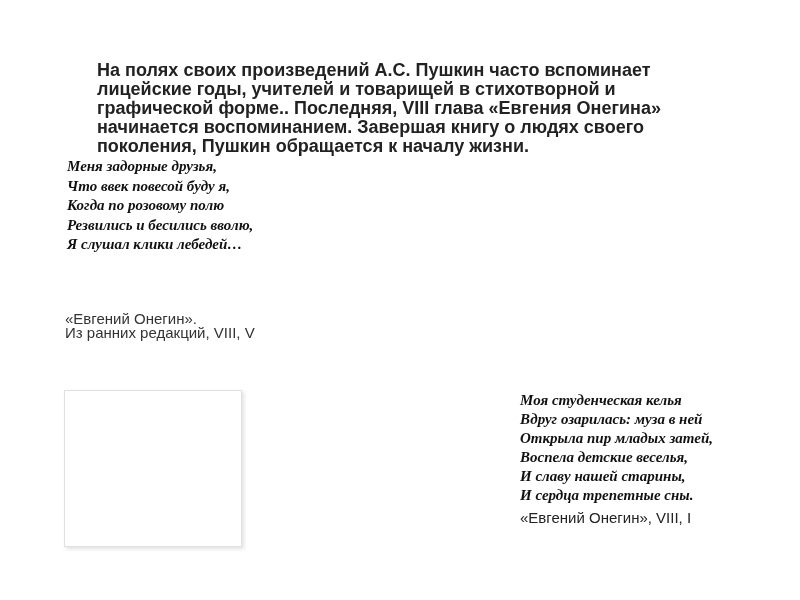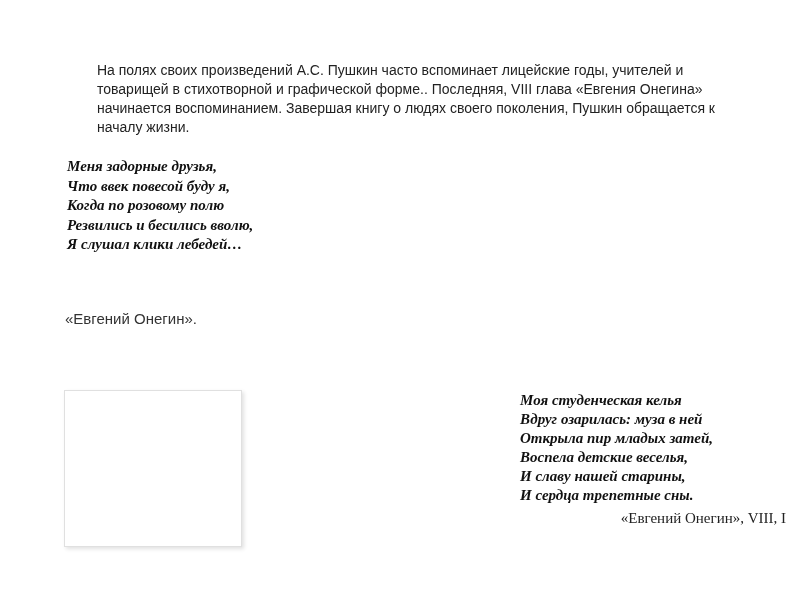--- a/index.html
+++ b/index.html
@@ -14,23 +14,24 @@
     background: #ffffff;
     overflow: hidden;
     font-family: "Liberation Sans", sans-serif;
     color: #1a1a1a;
   }
   .intro {
     position: absolute;
     left: 97px;
     top: 61px;
     width: 625px;
-    font-size: 14px;
+    font-size: 18px;
     line-height: 19px;
     color: #222222;
+    font-weight: bold;
   }
   .poem {
     position: absolute;
     font-family: "Liberation Serif", serif;
     font-style: italic;
     font-weight: bold;
     font-size: 15px;
     line-height: 19.5px;
     color: #111111;
     white-space: nowrap;
@@ -55,23 +56,21 @@
     color: #333333;
   }
   .caption-left {
     left: 65px;
     top: 312px;
   }
   .caption-right {
     left: 520px;
     top: 511px;
     width: 266px;
-    text-align: right;
     color: #222222;
-    font-family: Liberation Serif, serif;
   }
   .image-placeholder {
     position: absolute;
     left: 64px;
     top: 390px;
     width: 176px;
     height: 155px;
     background: #ffffff;
     border: 1px solid #e0e0e0;
     box-shadow: 2px 2px 4px rgba(0,0,0,0.12);
@@ -88,20 +87,21 @@
   <div class="poem poem-left">
     <div>Меня задорные друзья,</div>
     <div>Что ввек повесой буду я,</div>
     <div>Когда по розовому полю</div>
     <div>Резвились и бесились вволю,</div>
     <div>Я слушал клики лебедей…</div>
   </div>
 
   <div class="caption caption-left">
     <div>«Евгений Онегин».</div>
+    <div>Из ранних редакций, VIII, V</div>
   </div>
 
   <div class="image-placeholder"></div>
 
   <div class="poem poem-bottom-right">
     <div>Моя студенческая келья</div>
     <div>Вдруг озарилась: муза в ней</div>
     <div>Открыла пир младых затей,</div>
     <div>Воспела детские веселья,</div>
     <div>И славу нашей старины,</div>

